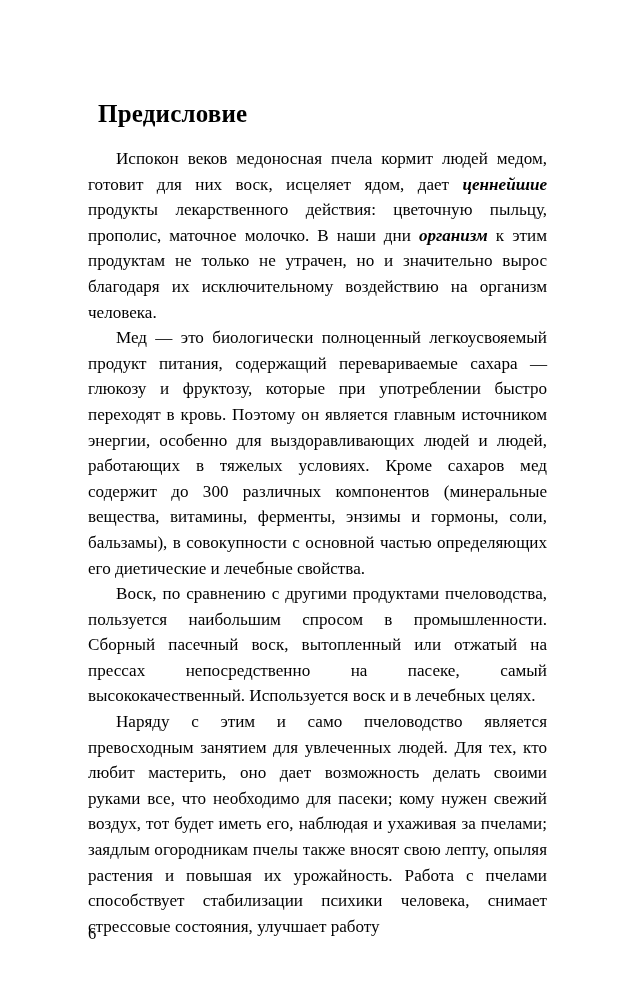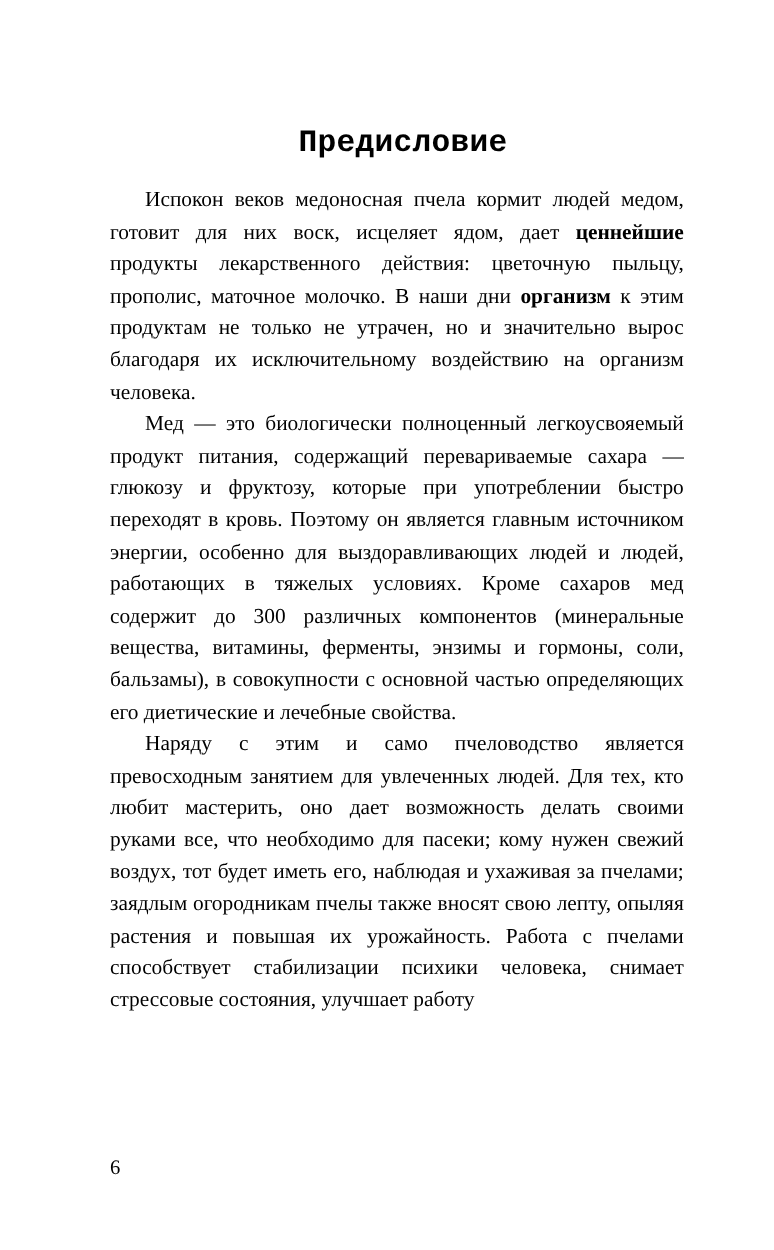--- a/index.html
+++ b/index.html
@@ -15,55 +15,56 @@
     color: #000000;
   }
   .page {
     position: relative;
     width: 619px;
     height: 1000px;
     box-sizing: border-box;
     padding: 100px 72px 0 88px;
   }
   .page-title {
-    font-family: Liberation Mono, monospace;
+    font-family: Liberation Serif, serif;
     font-weight: bold;
     font-size: 25px;
-    text-align: center;
     letter-spacing: 0.2px;
     margin: 0 0 18px 0;
     padding-left: 10px;
   }
   .body-text {
     font-size: 17.1px;
     line-height: 25.6px;
     text-align: justify;
     text-justify: inter-word;
     -webkit-hyphens: none;
     hyphens: none;
   }
   .body-text p {
     margin: 0;
     text-indent: 28px;
   }
   .body-text p .ital {
+    font-style: italic;
     font-weight: bold;
   }
   .folio {
     position: absolute;
     left: 88px;
     bottom: 58px;
     font-size: 16.5px;
     line-height: 1;
   }
 </style>
 </head>
 <body>
 
 <div class="page">
   <h1 class="page-title">Предисловие</h1>
   <div class="body-text">
     <p>Испокон веков медоносная пчела кормит людей медом, готовит для них воск, исцеляет ядом, дает <span class="ital">ценнейшие</span> продукты лекарственного действия: цветочную пыльцу, прополис, маточное молочко. В наши дни <span class="ital">организм</span> к этим продуктам не только не утрачен, но и значительно вырос благодаря их исключительному воздействию на организм человека.</p>
     <p>Мед — это биологически полноценный легкоусвояемый продукт питания, содержащий перевариваемые сахара — глюкозу и фруктозу, которые при употреблении быстро переходят в кровь. Поэтому он является главным источником энергии, особенно для выздоравливающих людей и людей, работающих в тяжелых условиях. Кроме сахаров мед содержит до 300 различных компонентов (минеральные вещества, витамины, ферменты, энзимы и гормоны, соли, бальзамы), в совокупности с основной частью определяющих его диетические и лечебные свойства.</p>
+    <p>Воск, по сравнению с другими продуктами пчеловодства, пользуется наибольшим спросом в промышленности. Сборный пасечный воск, вытопленный или отжатый на прессах непосредственно на пасеке, самый высококачественный. Используется воск и в лечебных целях.</p>
     <p>Наряду с этим и само пчеловодство является превосходным занятием для увлеченных людей. Для тех, кто любит мастерить, оно дает возможность делать своими руками все, что необходимо для пасеки; кому нужен свежий воздух, тот будет иметь его, наблюдая и ухаживая за пчелами; заядлым огородникам пчелы также вносят свою лепту, опыляя растения и повышая их урожайность. Работа с пчелами способствует стабилизации психики человека, снимает стрессовые состояния, улучшает работу</p>
   </div>
   <div class="folio">6</div>
 </div>
 
 </body></html>

